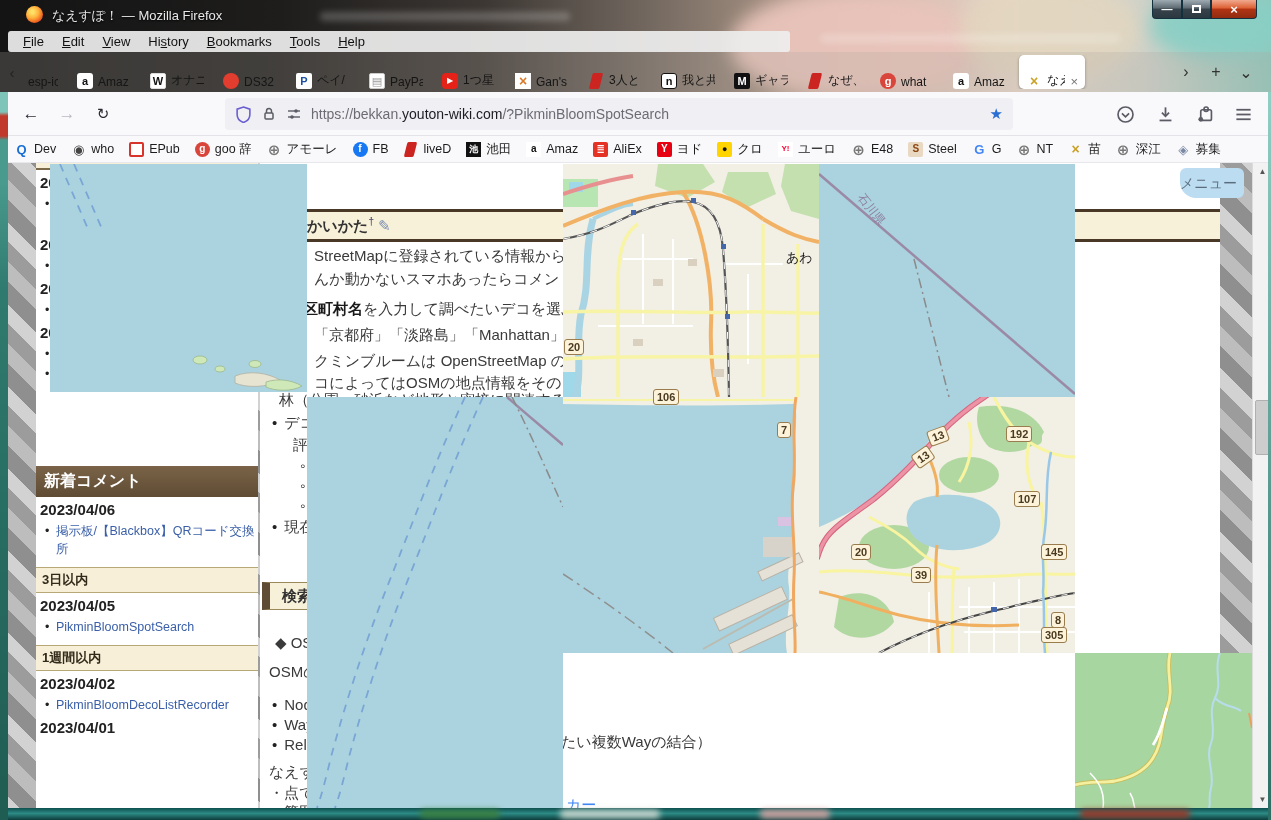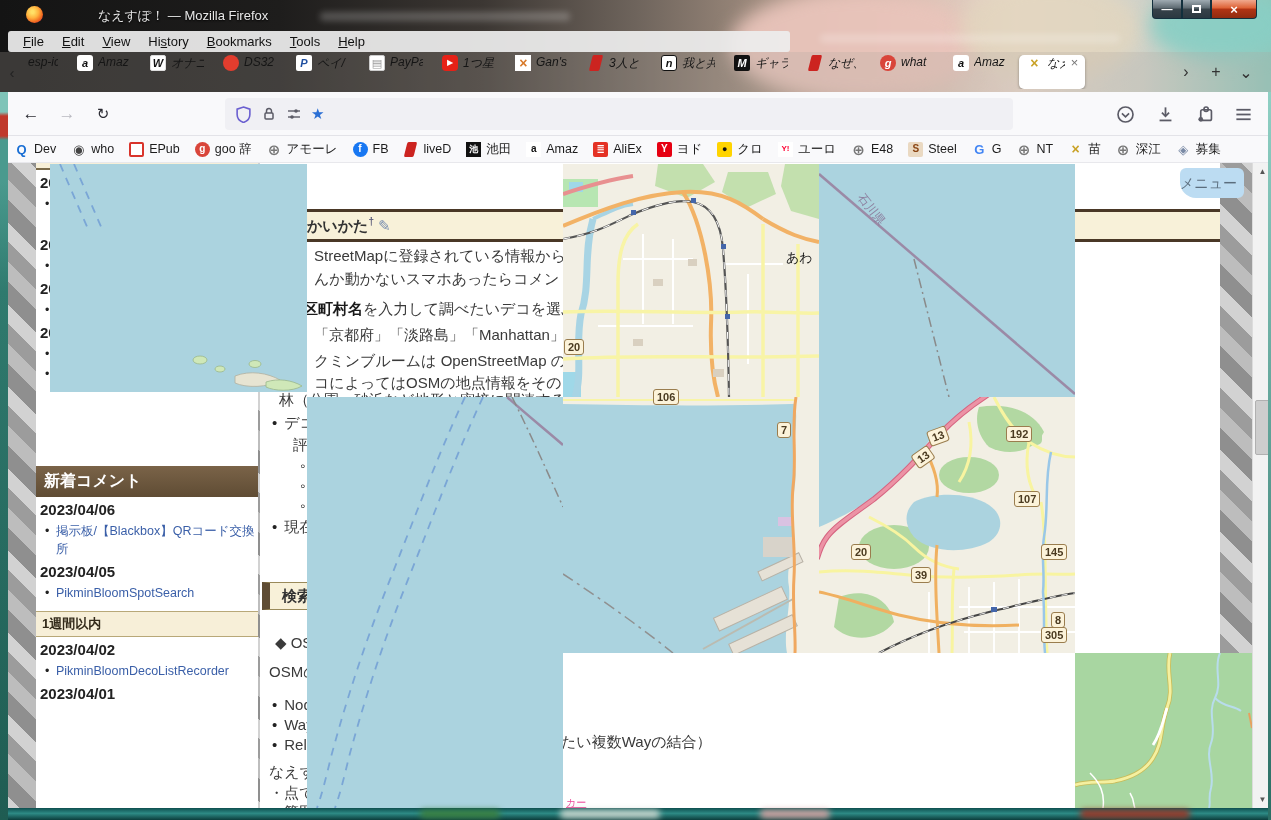--- a/index.html
+++ b/index.html
@@ -13,41 +13,41 @@
   .blob{position:absolute;border-radius:50%;filter:blur(9px);}
   #blob-face{left:730px;top:-10px;width:250px;height:110px;background:rgba(233,196,186,.95);}
   #blob-hair{left:960px;top:-20px;width:180px;height:100px;background:rgba(226,214,190,.8);}
   #blob-teal{left:1150px;top:-10px;width:140px;height:70px;background:rgba(136,206,196,.9);}
   .wall-text{position:absolute;height:9px;background:rgba(255,255,255,.22);filter:blur(3px);border-radius:4px;}
 
   
   #titlebar{position:absolute;left:0;top:0;width:1271px;height:30px;}
   #fx-icon{position:absolute;left:26px;top:6px;width:17px;height:17px;border-radius:50%;
     background:radial-gradient(circle at 38% 35%,#ffe066 10%,#ffb13d 40%,#f0641e 68%,#c52f6b 92%);}
-  #win-title{position:absolute;left:52px;top:7px;font-size:13px;color:#e8e8e8;text-shadow:0 1px 2px #000;margin-left:46px;}
+  #win-title{position:absolute;left:52px;top:7px;font-size:13px;color:#e8e8e8;text-shadow:0 1px 2px #000;}
   #win-controls{position:absolute;right:14px;top:0;display:flex;}
   .win-btn{height:19px;border:1px solid #12303d;border-top:none;display:flex;align-items:center;justify-content:center;
     color:#fff;font-size:11px;font-weight:bold;}
   .win-btn.min{width:30px;border-radius:0 0 0 4px;background:linear-gradient(180deg,#9fabb2 0%,#5d6a71 45%,#37434a 50%,#2b3840 100%);}
   .win-btn.max{width:29px;background:linear-gradient(180deg,#9fabb2 0%,#5d6a71 45%,#37434a 50%,#2b3840 100%);}
   .win-btn.close{width:46px;border-radius:0 0 4px 0;background:linear-gradient(180deg,#f0a98e 0%,#dd6034 45%,#b23414 50%,#902b10 100%);font-size:13px;}
   .max-glyph{width:9px;height:8px;border:2px solid #fff;display:inline-block;}
 
   
   #menubar{position:absolute;left:8px;top:31px;height:21px;min-width:782px;background:rgba(237,237,237,.93);
     border-radius:3px;display:flex;align-items:center;padding:0 6px;}
   .menu-item{font-size:13px;color:#111;padding:1px 9px;cursor:default;}
   .menu-item .akey{text-decoration:underline;}
 
   
   #tabbar{position:absolute;left:0;top:52px;width:1271px;height:40px;background:rgba(175,168,160,.25);
     display:flex;align-items:center;}
   .tab-scroll{width:24px;text-align:center;font-size:15px;color:#222;flex:none;}
-  .tab{display:flex;align-items:flex-start;gap:5px;padding:0 7px;width:73px;height:34px;overflow:hidden;
-    font-size:12px;color:#151515;border-radius:5px;flex:none;font-style:italic;}
+  .tab{display:flex;align-items:flex-end;gap:5px;padding:0 7px;width:73px;height:34px;overflow:hidden;
+    font-size:12px;color:#151515;border-radius:5px;flex:none;}
   .tab.cut{width:46px;padding-left:4px;}
   .tab.active{background:#fff;width:66px;box-shadow:0 1px 3px rgba(0,0,0,.35);}
   .fav{width:16px;height:16px;display:flex;align-items:center;justify-content:center;
     font-size:11px;font-weight:bold;flex:none;line-height:1;}
   .tab-label{white-space:nowrap;overflow:hidden;flex:1;}
   .tab-close{font-size:13px;color:#777;flex:none;}
   .tab-ctrl{width:30px;text-align:center;font-size:16px;color:#333;flex:none;}
 
   
   #navbar{position:absolute;left:0;top:92px;width:1271px;height:44px;background:#f9f9fb;border-bottom:1px solid #e3e3e8;}
@@ -98,21 +98,21 @@
   .tile{position:absolute;z-index:2;overflow:hidden;}
   #tileA{left:50px;top:1px;width:257px;height:228px;}
   #tileB{left:563px;top:1px;width:256px;height:233px;}
   #tileC{left:819px;top:1px;width:256px;height:233px;}
   #tileD{left:307px;top:234px;width:256px;height:411px;}
   #tileE{left:563px;top:234px;width:256px;height:256px;}
   #tileF{left:819px;top:234px;width:256px;height:256px;}
   #tileG{left:1075px;top:490px;width:177px;height:155px;}
   #white-box{position:absolute;left:563px;top:490px;width:512px;height:155px;background:#fff;z-index:3;overflow:hidden;}
   .wb-frag{position:absolute;font-size:15px;color:#3a3a3a;white-space:nowrap;}
-  .wb-frag.linktext{color:#ec4899;font-size:10px;text-decoration:underline;}
+  .wb-frag.linktext{color:#3b82f6;font-size:15px;text-decoration:underline;}
 
   .map-ov{position:absolute;z-index:3;}
   .map-ov.shield{background:#fcf3da;border:1px solid #9a7d4e;border-radius:3px;font-size:11px;font-weight:bold;
     color:#4a3a20;padding:0 3px;line-height:14px;}
   .map-ov.place{font-size:13px;color:#1a1a1a;}
   .map-ov.admin{font-size:12px;color:#8d81a0;}
 
   #menu-btn{position:absolute;left:1180px;top:5px;width:64px;height:30px;background:#bcdcf2;
     border-radius:6px 6px 6px 16px;color:#5b6d7d;font-size:14px;text-align:left;line-height:30px;z-index:4;}
 
@@ -263,20 +263,21 @@
       <svg width="16" height="16" viewBox="0 0 16 16">
         <rect x="4" y="7" width="8" height="6" rx="1" fill="none" stroke="#5b5b66" stroke-width="1.5"></rect>
         <path d="M5.5 7 V5 a2.5 2.5 0 0 1 5 0 V7" fill="none" stroke="#5b5b66" stroke-width="1.5"></path>
       </svg>
       <svg width="16" height="16" viewBox="0 0 16 16">
         <line x1="2" y1="5" x2="14" y2="5" stroke="#5b5b66" stroke-width="1.4"></line>
           <circle cx="10" cy="5" r="1.8" fill="#5b5b66"></circle>
         <line x1="2" y1="11" x2="14" y2="11" stroke="#5b5b66" stroke-width="1.4"></line>
           <circle cx="6" cy="11" r="1.8" fill="#5b5b66"></circle>
       </svg>
+      <div id="url-text"><span>https://bekkan.</span><span class="domain">youton-wiki.com</span><span>/?PikminBloomSpotSearch</span></div>
       <div id="star">★</div>
     </div>
     <div class="nav-right" id="ic-pocket">
       <svg width="19" height="19" viewBox="0 0 16 16">
           <circle cx="8" cy="8" r="6.3" fill="none" stroke="#5b5b66" stroke-width="1.4"></circle>
           <polyline points="5,7 8,10 11,7" fill="none" stroke="#5b5b66" stroke-width="1.4"></polyline>
         </svg>
     </div>
     <div class="nav-right" id="ic-down">
       <svg width="19" height="19" viewBox="0 0 16 16">
@@ -400,20 +401,21 @@
           <div class="srow date">2023/04/02</div>
           <div class="srow link">PikminBloomDecoListRecorder</div>
           <div class="srow date">2023/04/01</div>
           <div class="srow link">Blackbox【攻略まとめ】</div>
           <div class="srow link">PikminBloomSpotSearch</div>
           <div class="srow gap2"></div>
           <div class="srow gap"></div>
           <div class="srow title">新着コメント</div>
           <div class="srow date">2023/04/06</div>
           <div class="srow link">掲示板/【Blackbox】QRコード交換所</div>
+          <div class="srow head">3日以内</div>
           <div class="srow date">2023/04/05</div>
           <div class="srow link">PikminBloomSpotSearch</div>
           <div class="srow head">1週間以内</div>
           <div class="srow date">2023/04/02</div>
           <div class="srow link">PikminBloomDecoListRecorder</div>
           <div class="srow date">2023/04/01</div>
         </div>
     </div>
 
     <div class="band">

